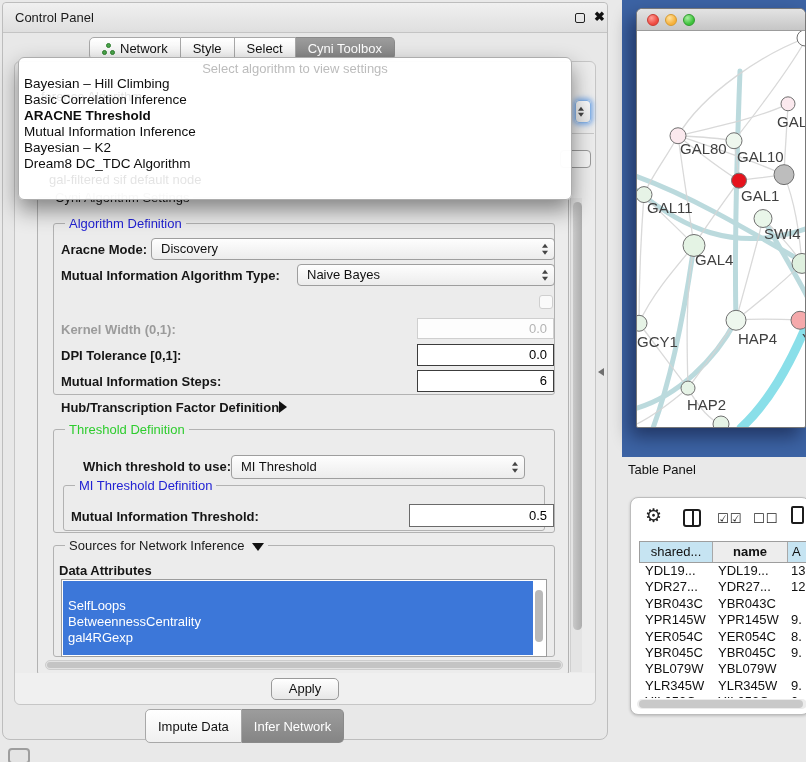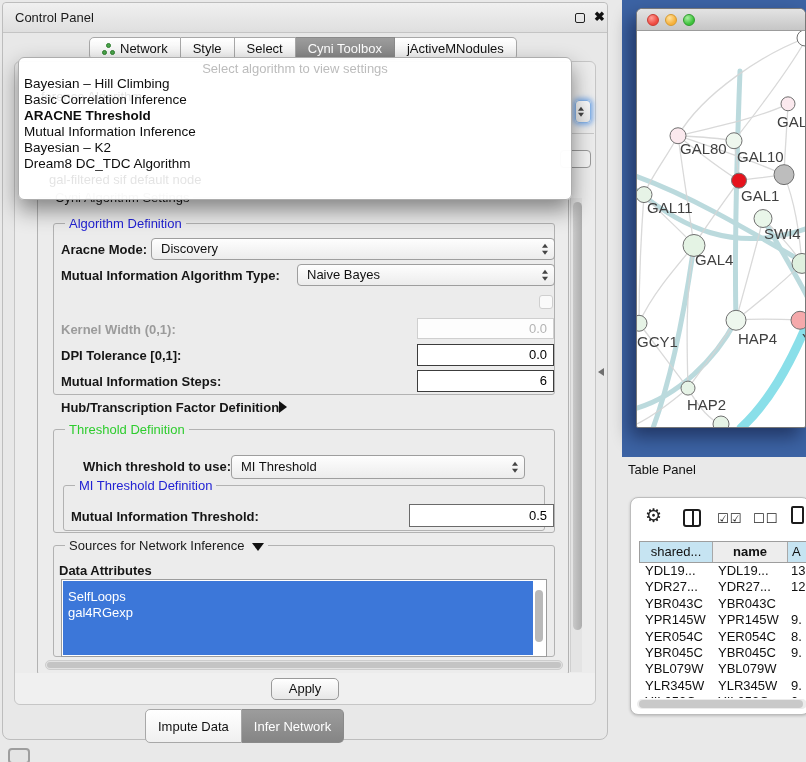--- a/index.html
+++ b/index.html
@@ -37,21 +37,21 @@
 .field.dis{border:1px solid #cfcfcf;color:#b4b4b4;background:#fdfdfd}
 .field.mid{border-color:#6a6a6a}
 .chk{position:absolute;width:14px;height:14px;background:#fafafa;border:1px solid #cfcfcf;border-radius:3px}
 .tri-right{position:absolute;width:0;height:0;border-top:6px solid transparent;border-bottom:6px solid transparent;border-left:8px solid #111}
 .tri-down{display:inline-block;width:0;height:0;border-left:6px solid transparent;border-right:6px solid transparent;border-top:8px solid #111;margin-left:7px;vertical-align:middle}
 .vscroll{position:absolute;left:567px;top:195px;width:12px;height:474px;background:#e4e4e4;border-left:1px solid #cfcfcf}
 .vthumb{position:absolute;left:1.5px;top:4px;width:9px;height:428px;background:linear-gradient(90deg,#c9c9c9,#adadad);border-radius:5px}
 .attr-list{position:absolute;left:58px;top:576px;width:486px;height:78px;background:#fff;border:1px solid #9c9c9c}
 .attr-items{position:absolute;left:1px;top:1px;right:13px;bottom:1px;background:#3c77d9;overflow:hidden}
 .attr-item{font-size:13px;color:#fff;line-height:16px;padding-left:5px;white-space:nowrap}
-.attr-items .attr-item:first-child{margin-top:8px}
+.attr-items .attr-item:first-child{margin-top:17px}
 .list-vthumb{position:absolute;right:3px;top:10px;width:8px;height:52px;background:#b9b9b9;border-radius:4px}
 .hscroll{position:absolute;left:42px;top:657px;width:518px;height:10px;background:#e2e2e2;border:1px solid #cdcdcd;border-radius:5px}
 .hthumb{position:absolute;left:1px;top:1px;width:514px;height:6px;background:#c4c4c4;border-radius:4px}
 .apply-strip{position:absolute;left:12px;top:670px;width:580px;height:31px;background:#f0f0f0;border-radius:0 0 6px 6px}
 .apply-btn{position:absolute;left:268px;top:675px;width:68px;height:22px;background:linear-gradient(#ffffff,#e7e7e7);border:1px solid #9a9a9a;border-radius:5px;font-size:13px;color:#111;text-align:center;line-height:20px}
 
 
 .popup{position:absolute;left:18px;top:57px;width:554px;height:143px;background:rgba(255,255,255,0.97);border:1px solid #adadad;border-radius:6px;box-shadow:0 10px 22px rgba(0,0,0,0.45);z-index:60}
 .pop-prompt{position:absolute;left:0;right:0;top:3px;text-align:center;font-size:13px;color:#bcbcbc}
 .pop-list{position:absolute;left:0;right:0;top:18px}
@@ -118,23 +118,20 @@
         </div>
         <div class="seg">
           <span>Style</span>
         </div>
         <div class="seg">
           <span>Select</span>
         </div>
         <div class="seg sel">
           <span>Cyni Toolbox</span>
         </div>
-        <div class="seg">
-          <span>jActiveMNodules</span>
-        </div>
       </div>
 
     <div class="cp-inner"></div>
 
     <div class="grp" style="left:34px;top:194px;width:532px;height:478px"></div>
     <div class="gtitle" style="left:48px;top:187px">Cyni Algorithm Settings</div>
     <div class="vscroll">
         <div class="vthumb"></div>
       </div>
 
@@ -189,20 +186,21 @@
     <div class="gtitle blue" style="left:72px;top:475px">MI Threshold Definition</div>
     <div class="lbl" style="left:68px;top:506px">Mutual Information Threshold:</div>
     <div class="field mid" style="left:406px;top:501px;width:145px;height:23px;line-height:21px">0.5</div>
 
     <div class="grp" style="left:50px;top:542px;width:502px;height:112px"></div>
     <div class="gtitle" style="left:62px;top:535px"><span>Sources for Network Inference</span><span class="tri-down"></span></div>
     <div class="lbl" style="left:56px;top:560px">Data Attributes</div>
     <div class="attr-list">
       <div class="attr-items">
           <div class="attr-item">SelfLoops</div>
+          <div class="attr-item">BetweennessCentrality</div>
           <div class="attr-item">gal4RGexp</div>
         </div>
       <div class="list-vthumb"></div>
     </div>
 
     <div class="hscroll">
         <div class="hthumb"></div>
       </div>
 
     <div class="apply-strip"></div>

